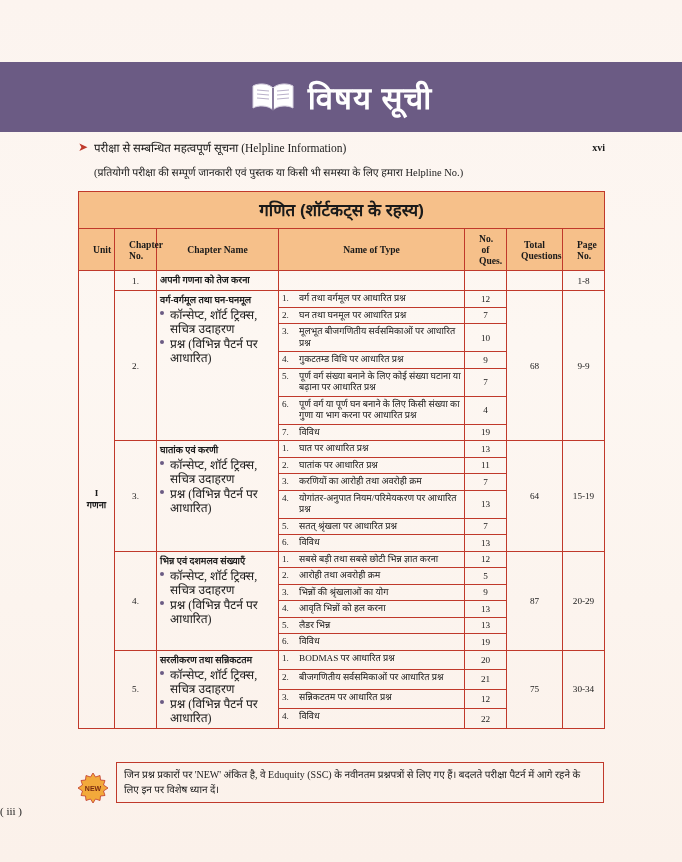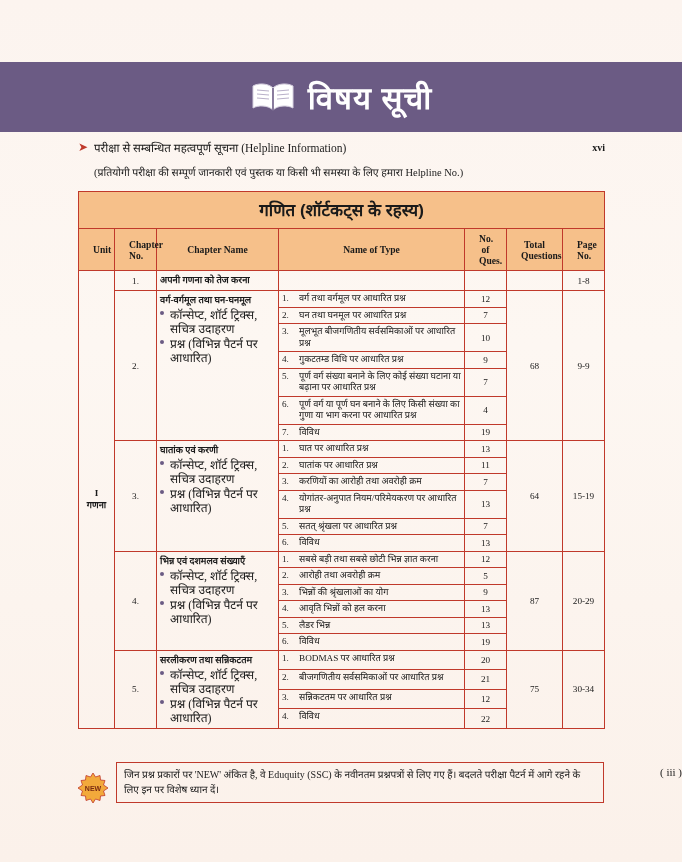--- a/index.html
+++ b/index.html
@@ -97,21 +97,21 @@
     position:absolute;left:78px;top:748px;width:526px;
     display:flex;align-items:flex-end;gap:8px;margin-top:14px;
   }
   .new-badge{
     width:30px;height:30px;flex:none;position:relative;
   }
   .footnote-text{
     border:1px solid #c0392b;padding:5px 7px;font-size:10px;line-height:1.45;flex:1;
   }
   .page-bottom{
-    position:absolute;left:0;right:0;top:766px;text-align:right;font-size:11px;
+    position:absolute;left:0;right:0;top:805px;text-align:left;font-size:11px;
   }
   .bold{font-weight:bold;}
 </style>
 </head>
 <body>
 
 <div class="page">
 
   <div class="header-band"></div>
   <div class="header-inner">

